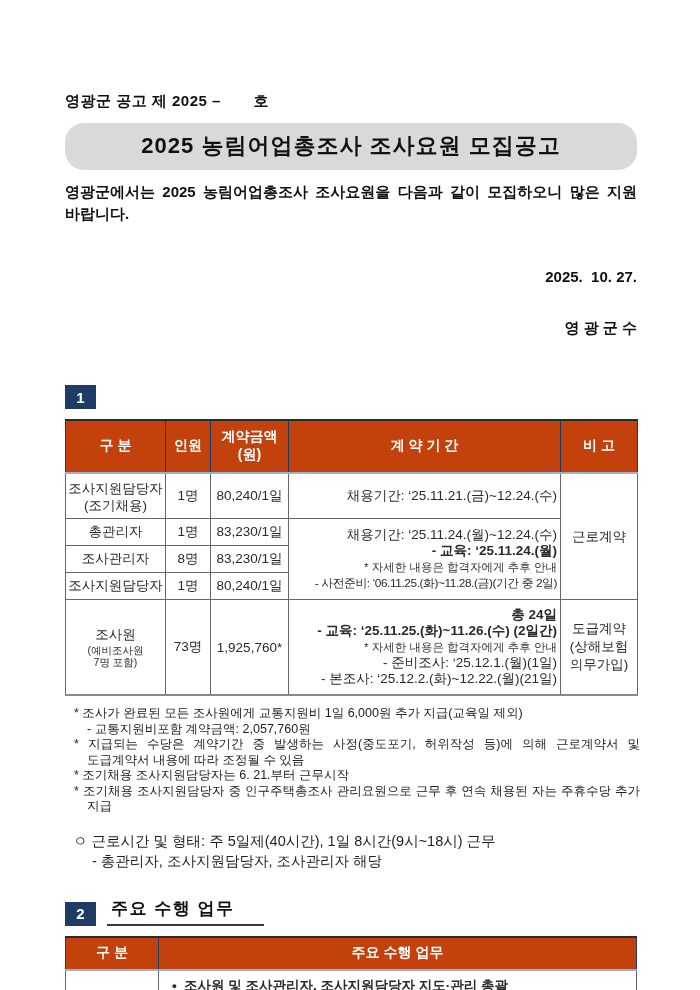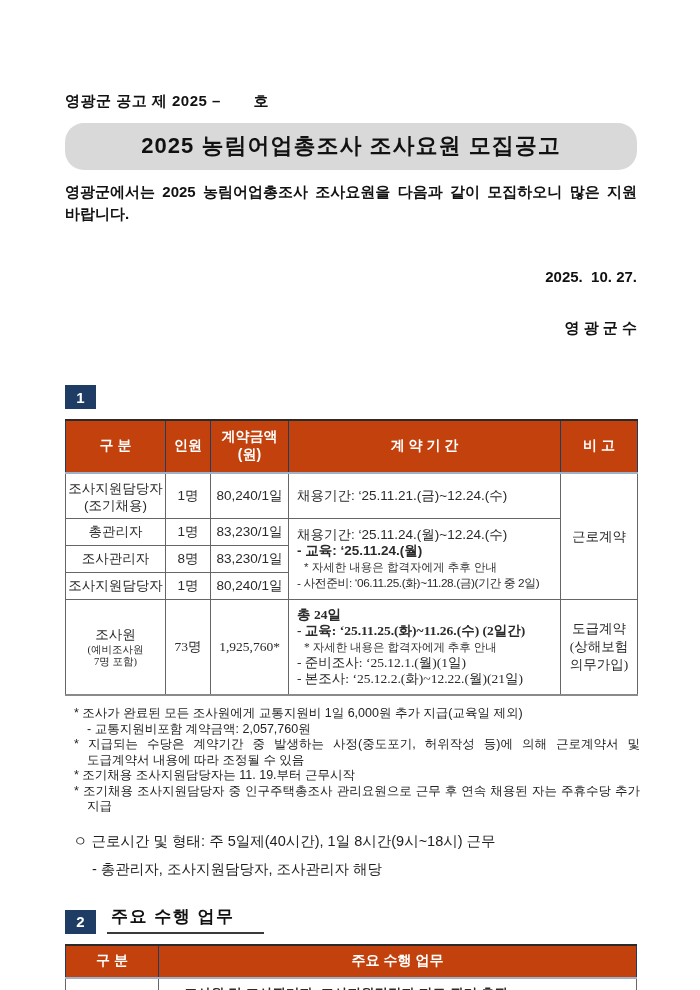--- a/index.html
+++ b/index.html
@@ -31,39 +31,39 @@
   table { border-collapse:collapse; width:572px; table-layout:fixed; margin-top:10px;
           border:1px solid #666; border-top:2px solid #2a2a2a; border-bottom:2.5px solid #8a8a8a; }
   th { background:#c2410c; color:#fff; font-size:14px; font-weight:bold;
        padding:7px 0 8px; border:1px solid #1E3C64; }
   thead tr { border-bottom:2px solid #9FB0C9; }
   td { border:1px solid #666; font-size:13.5px; text-align:center; padding:2px 0;
        color:#2a2a2a; vertical-align:middle; }
 
   .r1 td { height:38px; }
   .rmid td { height:22px; }
-  .r5 td { height:88px;font-family:Liberation Serif, serif; }
+  .r5 td { height:88px; }
 
   .role-sub { display:block; font-size:10.5px; line-height:12px; color:#2a2a2a; }
 
   .period { text-align:left; padding:3px 3px 3px 8px; line-height:16px; vertical-align:middle; }
-  .pline { white-space:nowrap; }
+  .pline { white-space:nowrap;text-align:right; }
   .pbold { font-weight:bold; }
   .psmall { font-size:11.5px; padding-left:7px; color:#333; }
   .pcond { font-size:11.8px; letter-spacing:-.4px; }
   .remark-line { display:block; line-height:18px; }
 
   .notes { margin-top:10px; font-size:12.5px; line-height:15.5px; color:#222;
            padding-left:9px; width:566px; }
   .note { padding-left:13px; text-indent:-13px; text-align:justify; word-break:keep-all; }
   .subnote { padding-left:13px; }
 
   .worktime { margin-top:16px; font-size:14.5px; line-height:20px; color:#1f1f1f; }
   .wt1 { padding-left:8px; }
-  .wt2 { padding-left:27px;margin-top:8px; }
+  .wt2 { padding-left:27px; }
 
   .sec2-gap { margin-top:26px; }
 
   .t2 col.c1 { width:93px; }
   .t2 th { padding:6px 0 7px; }
   .t2 .content-cell { text-align:left; padding:6px 4px 7px 0; }
   .duty { line-height:17.6px; white-space:nowrap; }
   .duty .marker { display:inline-block; }
   .duty-bullet { font-weight:bold; padding-left:13px; }
   .duty-bullet .marker { width:12px; }
@@ -163,21 +163,21 @@
           <span class="remark-line">의무가입)</span>
         </td>
       </tr>
     </tbody>
   </table>
 
   <div class="notes">
     <div class="note">* 조사가 완료된 모든 조사원에게 교통지원비 1일 6,000원 추가 지급(교육일 제외)</div>
     <div class="subnote">- 교통지원비포함 계약금액: 2,057,760원</div>
     <div class="note">* 지급되는 수당은 계약기간 중 발생하는 사정(중도포기, 허위작성 등)에 의해 근로계약서 및 도급계약서 내용에 따라 조정될 수 있음</div>
-    <div class="note">* 조기채용 조사지원담당자는 11. 19.부터 근무시작</div>
+    <div class="note">* 조기채용 조사지원담당자는 6. 21.부터 근무시작</div>
     <div class="note">* 조기채용 조사지원담당자 중 인구주택총조사 관리요원으로 근무 후 연속 채용된 자는 주휴수당 추가 지급</div>
   </div>
 
   <div class="worktime">
     <div class="wt1">ㅇ 근로시간 및 형태: 주 5일제(40시간), 1일 8시간(9시~18시) 근무</div>
     <div class="wt2">- 총관리자, 조사지원담당자, 조사관리자 해당</div>
   </div>
 
   <div class="sec-head sec2-gap">
     <span class="badge">2</span>

